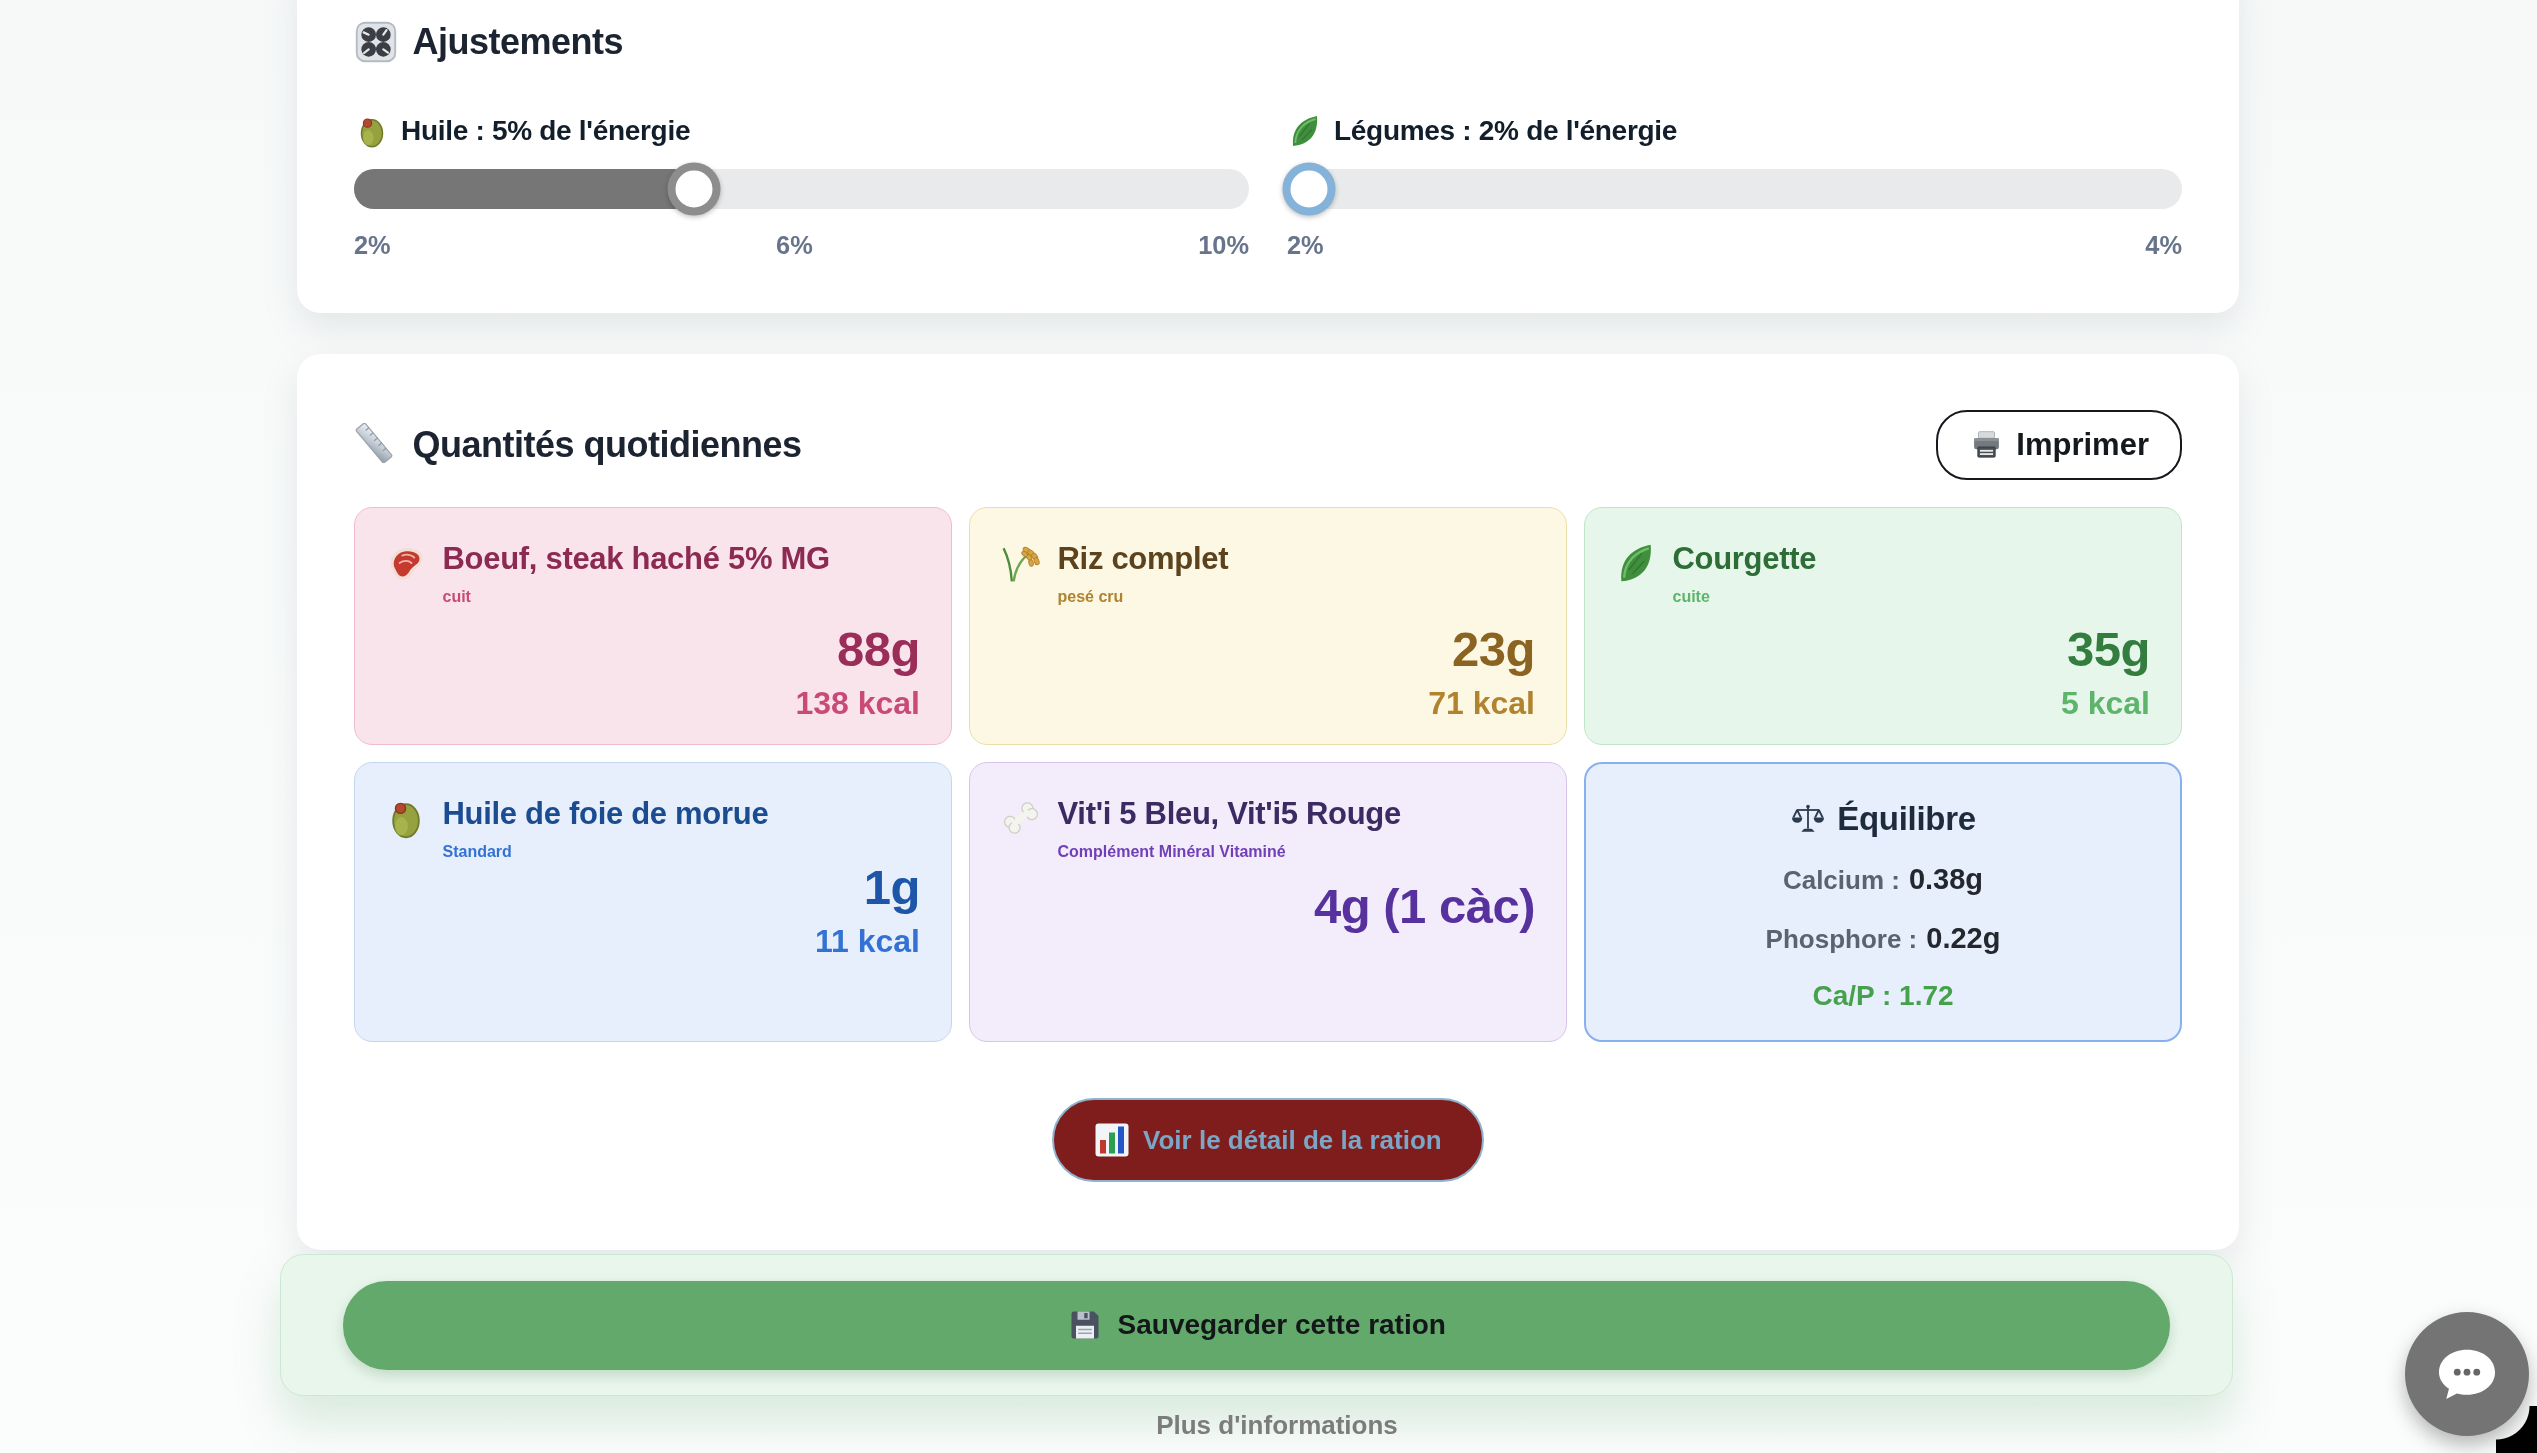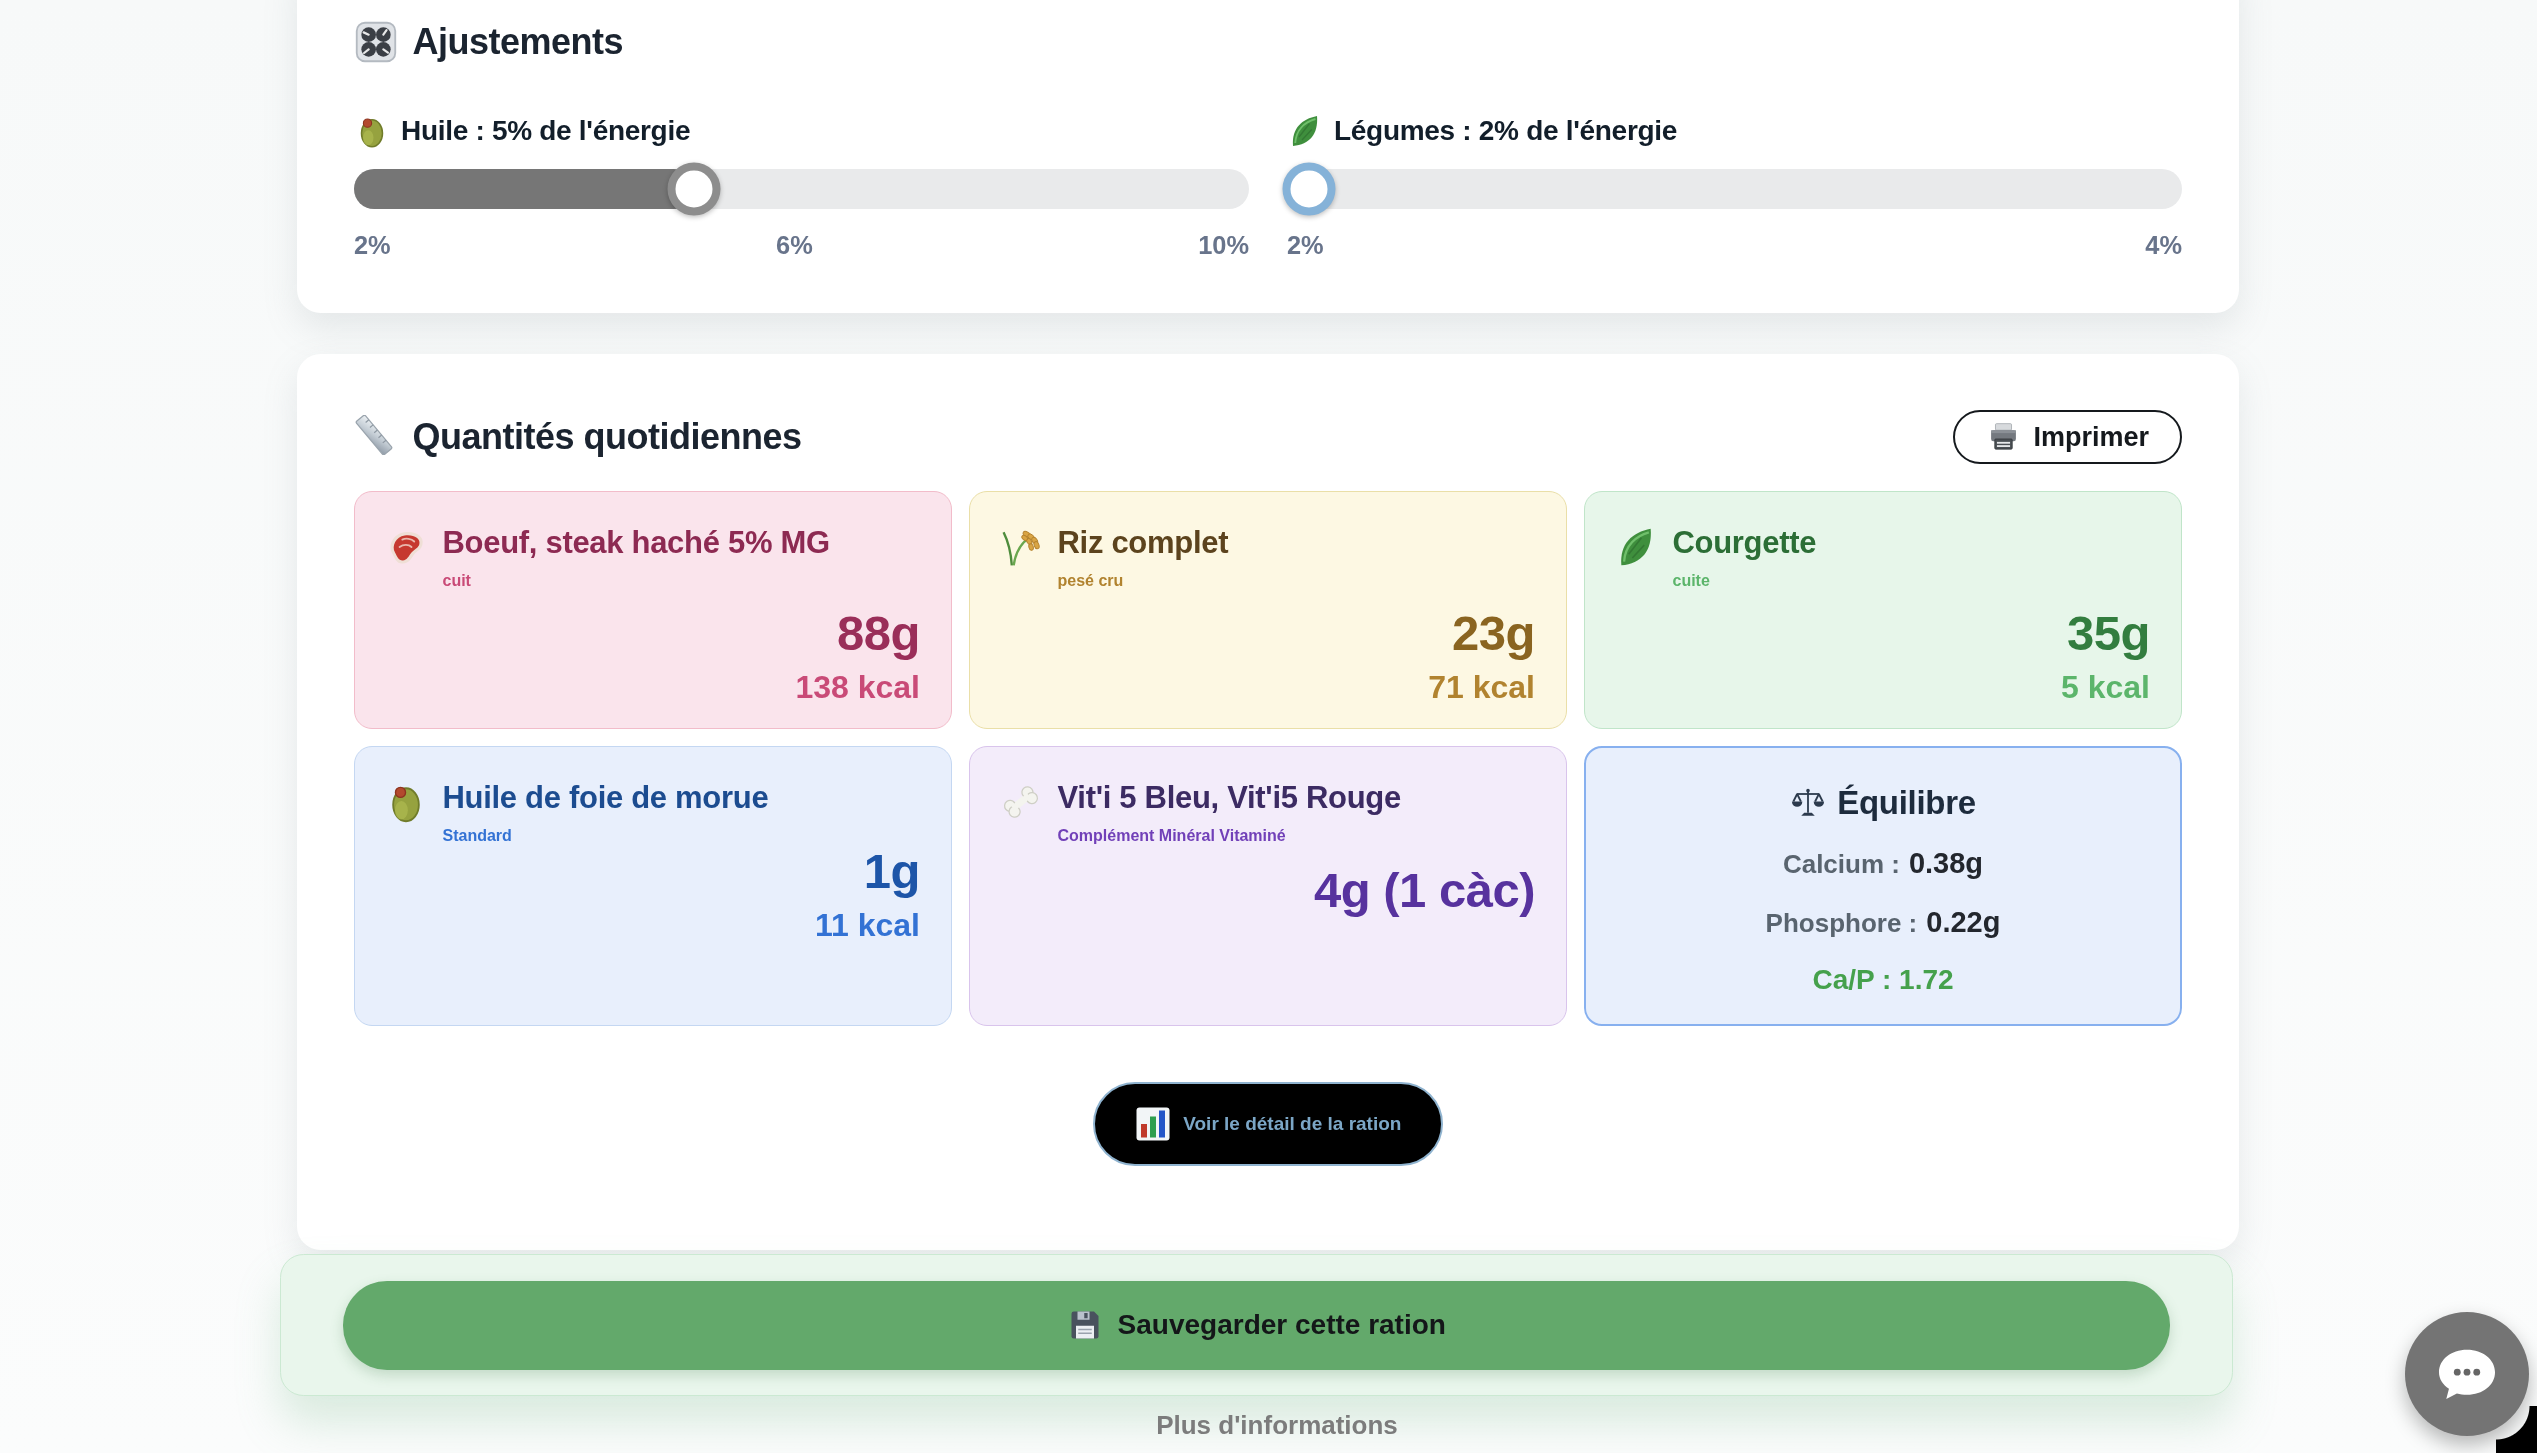--- a/index.html
+++ b/index.html
@@ -23,22 +23,22 @@
   .slider-fill{position:absolute;left:0;top:0;bottom:0;border-radius:20px;background:#767676;}
   .slider-thumb{position:absolute;top:50%;width:53px;height:53px;border-radius:50%;background:#fff;
                 transform:translate(-50%,-50%);box-sizing:border-box;box-shadow:0 1.8px 5.4px rgba(0,0,0,0.25);cursor:grab;}
   .thumb-gray{border:8.2px solid #8d8d8d;}
   .thumb-blue{border:8.2px solid #85b2d8;}
   .ticks{display:flex;justify-content:space-between;margin-top:22px;font-size:25.4px;font-weight:700;color:#68748b;}
   
   .daily{top:354px;height:896px;padding:0 57px;}
   .daily .section-header{margin-top:56px;justify-content:space-between;}
   .header-left{display:flex;align-items:center;gap:14.5px;}
-  .print-btn{display:flex;align-items:center;gap:12.7px;height:54px;padding:0 31px;border:2.7px solid #15191d;
-             border-radius:31px;background:#fff;font-family:inherit;font-size:27px;font-weight:700;color:#15191d;cursor:pointer;}
+  .print-btn{display:flex;align-items:center;gap:12.7px;height:70px;padding:0 31px;border:2.7px solid #15191d;
+             border-radius:31px;background:#fff;font-family:inherit;font-size:31px;font-weight:700;color:#15191d;cursor:pointer;}
   .cards-grid{display:grid;grid-template-columns:repeat(3,1fr);column-gap:27px;row-gap:36px;margin-top:27px;gap:17px;}
   .food-card{position:relative;border-radius:18px;border:1.8px solid;box-sizing:border-box;padding:33px 29px;cursor:pointer;}
   .r1{height:238px;}
   .r2{height:280px;}
   .head{display:flex;gap:14.5px;}
   .f-icon{width:44px;height:44px;flex:none;margin-top:0;}
   .f-title{font-size:31px;font-weight:700;letter-spacing:-0.3px;line-height:1.15;}
   .f-sub{font-size:16px;font-weight:700;margin-top:11px;}
   .qty{position:absolute;right:31px;text-align:right;}
   .r1 .qty{bottom:22px;}
@@ -56,21 +56,21 @@
   .c-purple{background:#f3ecfa;border-color:#d9c4ec;}
   .c-purple .f-title{color:#3c2b63;} .c-purple .f-sub{color:#7140b8;} .c-purple .q-val{color:#57329e;}
   .balance-card{background:#e8effc;border:2.7px solid #87b0ef;border-radius:18px;height:280px;box-sizing:border-box;
                 display:flex;flex-direction:column;align-items:center;padding-top:36px;}
   .balance-title{display:flex;align-items:center;gap:11px;font-size:33px;font-weight:700;color:#1d2b3d;letter-spacing:-0.3px;}
   .balance-row{margin-top:25.4px;font-size:26px;color:#59646f;font-weight:600;display:flex;align-items:baseline;gap:9px;}
   .balance-row .b-val{font-size:29px;color:#23272e;font-weight:800;}
   .ratio{margin-top:25.4px;font-size:28px;font-weight:700;color:#45a14c;}
   .detail-wrap{display:flex;justify-content:center;margin-top:56px;}
   .detail-btn{display:flex;align-items:center;gap:12.7px;height:84px;padding:0 40px;border:2.7px solid #8fb3cf;
-              border-radius:42px;color:#7ba6c6;background:#000000;font-family:inherit;font-size:19px;font-weight:700;cursor:pointer;}
+              border-radius:42px;color:#7ba6c6;background:#7f1d1d;font-family:inherit;font-size:26px;font-weight:700;cursor:pointer;}
   
   .save-panel{position:absolute;top:1254px;left:280px;width:1953px;height:142px;background:#e9f6ec;
               border:1.8px solid #cbe9d2;border-radius:23.6px;box-sizing:border-box;display:flex;align-items:center;
               padding:0 62px;box-shadow:0 27px 44px rgba(140,195,155,0.30);}
   .save-btn{flex:1;height:89px;border:none;border-radius:44px;background:#63a96b;display:flex;align-items:center;
             justify-content:center;gap:14.5px;font-family:inherit;font-size:28px;font-weight:700;color:#141719;cursor:pointer;
             box-shadow:0 5.4px 12.7px rgba(60,120,70,0.22);}
   .more-info{position:absolute;top:1410px;left:8px;width:100%;text-align:center;font-size:26px;color:#7c7c7c;
              font-weight:600;cursor:pointer;}
   .chat-fab{position:absolute;left:2405px;top:1312px;width:124px;height:124px;border-radius:50%;background:#747474;

